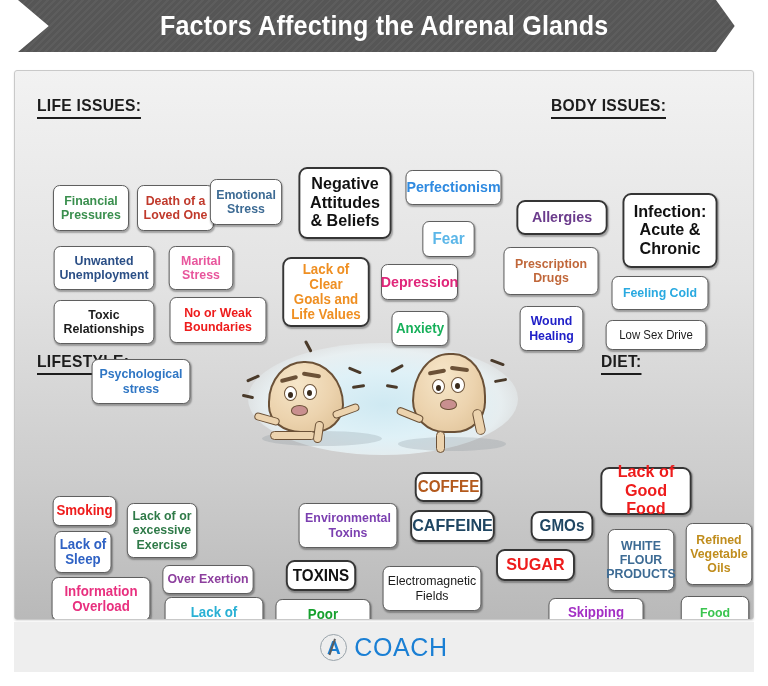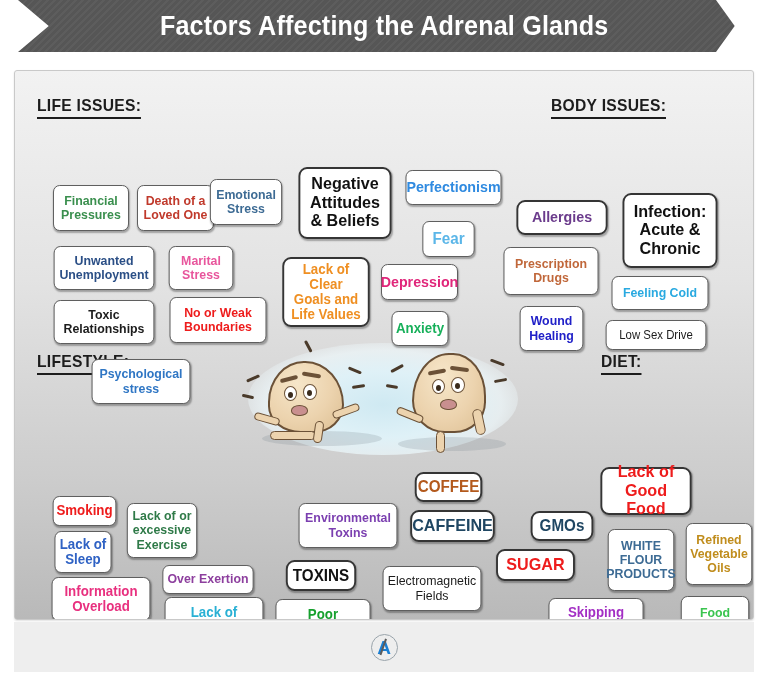--- a/index.html
+++ b/index.html
@@ -332,13 +332,14 @@
 Additives</div>
     </div>
 
 </div>
 
 <div class="footer">
   <div class="logo-mark">
     <span class="logo-a">A</span>
     <span class="logo-slash"></span>
   </div>
+  <div class="logo-text">COACH</div>
 </div>
 
 </body></html>

